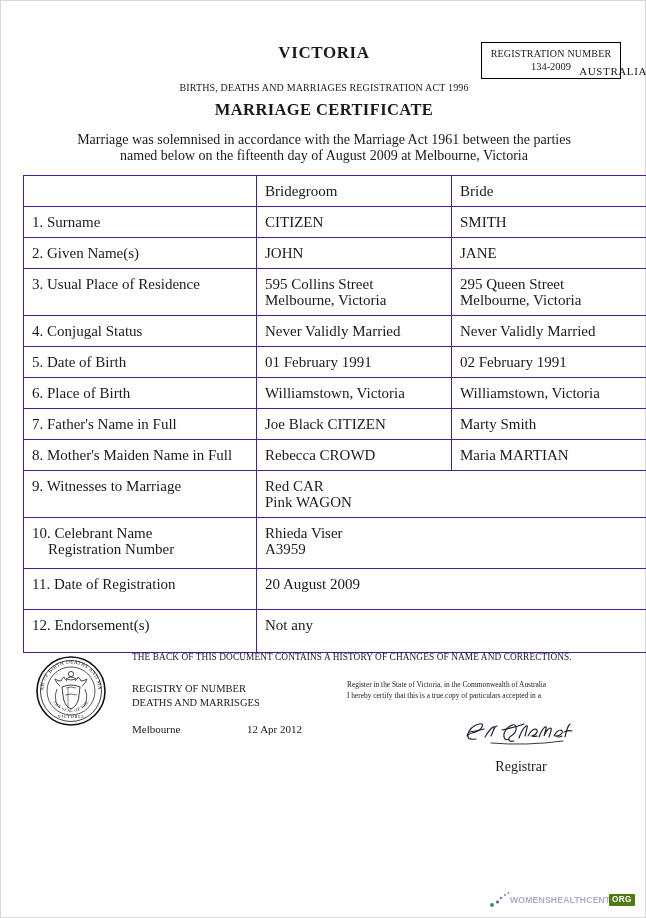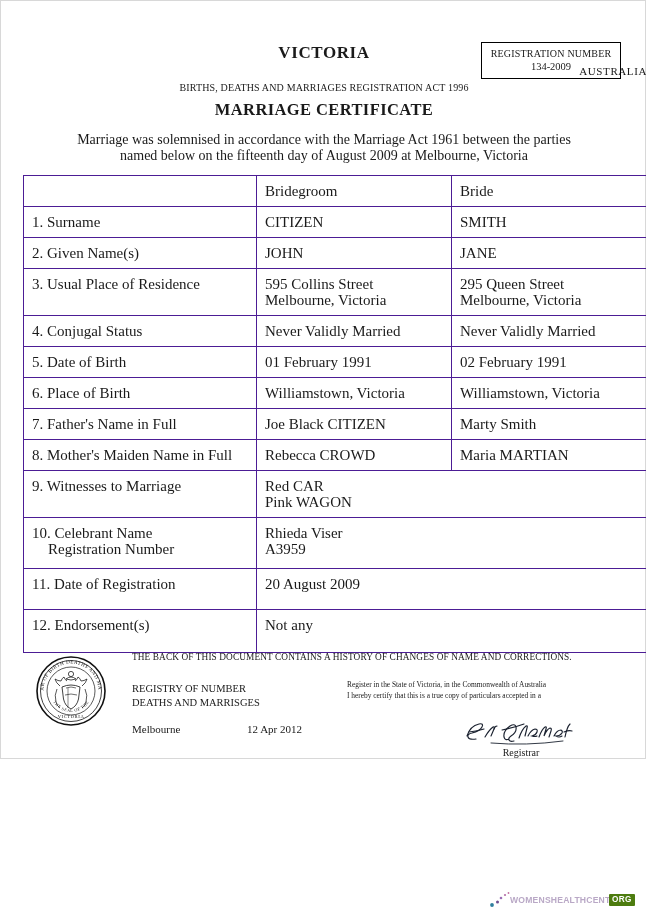--- a/index.html
+++ b/index.html
@@ -12,21 +12,21 @@
     height: 918px;
     font-family: "Liberation Serif", "DejaVu Serif", serif;
     color: #1a1a1a;
     position: relative;
     overflow: hidden;
   }
   .page {
     position: absolute;
     left: 0; top: 0;
     width: 646px;
-    height: 759px;
+    height: 918px;
     box-sizing: border-box;
     border: 1px solid #d8d8d8;
     background: #fff;
     padding-left: 18px;
   }
 
   
   .hdr {
     position: absolute;
     left: 0; top: 42px;
@@ -151,22 +151,22 @@
     white-space: nowrap;
   }
   .sig-wrap {
     position: absolute;
     left: 440px; top: 716px;
     width: 160px;
     text-align: center;
   }
   .sig-img { display: block; margin: 0 auto; }
   .sig-title {
-    font-size: 10px;
-    margin-top: 0;
+    font-size: 14px;
+    margin-top: 12px;
   }
 
   
   .seal {
     position: absolute;
     left: 34px; top: 654px;
   }
 
   
   .watermark {

